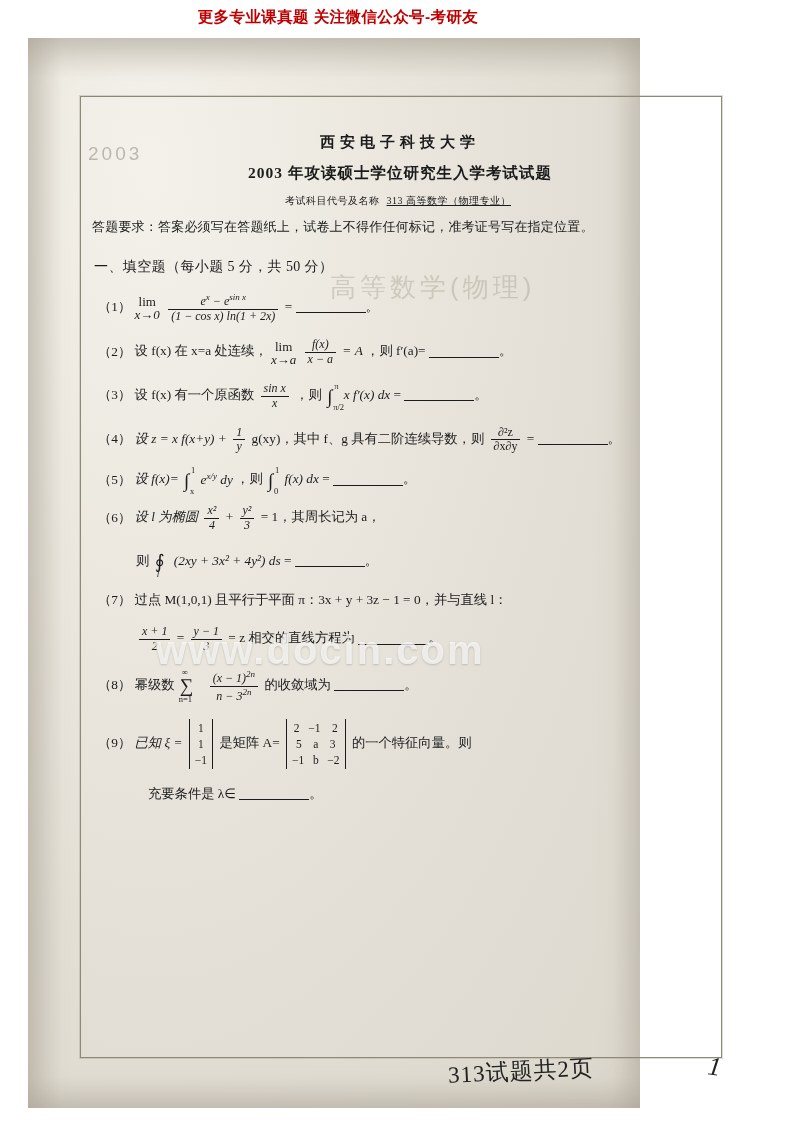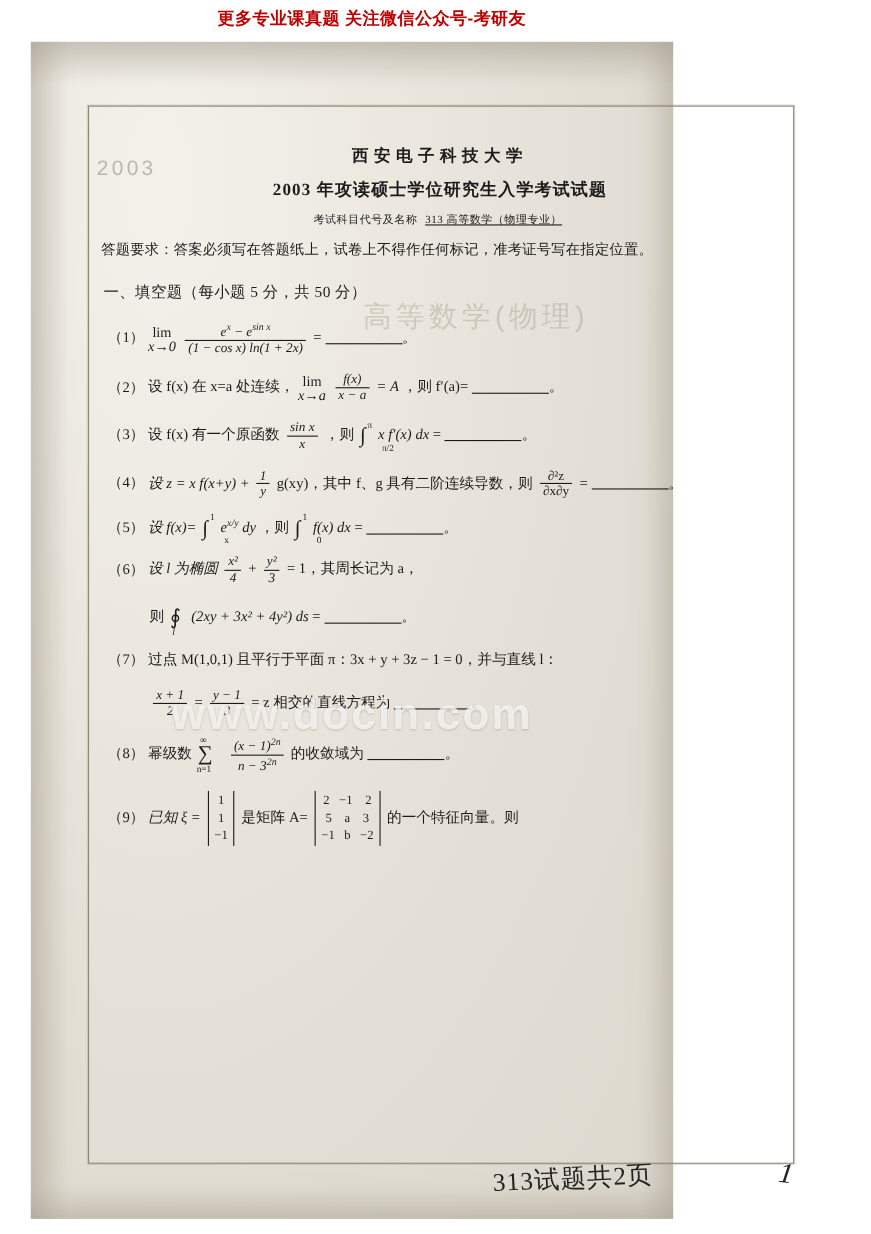--- a/index.html
+++ b/index.html
@@ -38,20 +38,21 @@
   
   .scan {
     position: absolute;
     left: 28px;
     top: 38px;
     width: 584px;
     height: 1070px;
     background:
       radial-gradient(ellipse at 20% 12%, #f4f1ea 0%, #e9e5dc 38%, #e2ded4 62%, #dcd7cc 100%);
     box-shadow: inset 0 0 38px rgba(120,112,96,0.35);
+    padding-left: 28px;
   }
   .scan:before {
     
     content: "";
     position: absolute;
     left: 0; top: 0; right: 0; bottom: 0;
     background:
       linear-gradient(90deg, rgba(160,152,136,0.30) 0px, rgba(255,255,255,0) 34px),
       linear-gradient(270deg, rgba(160,152,136,0.22) 0px, rgba(255,255,255,0) 28px),
       linear-gradient(180deg, rgba(150,142,126,0.30) 0px, rgba(255,255,255,0) 40px),
@@ -156,21 +157,21 @@
   .intg {
     display: inline-block;
     position: relative;
     font-size: 19px;
     line-height: 0.8;
     vertical-align: middle;
     font-style: normal;
     margin: 0 8px 0 2px;
   }
   .intg .top { position: absolute; top: -6px; left: 7px; font-size: 8.5px; font-style: normal; }
-  .intg .bot { position: absolute; bottom: -7px; left: 20px; font-size: 8.5px; font-style: normal; text-align: right; }
+  .intg .bot { position: absolute; bottom: -7px; left: 6px; font-size: 8.5px; font-style: normal; text-align: right; }
   .sigma {
     display: inline-block;
     position: relative;
     font-size: 19px;
     line-height: 0.85;
     vertical-align: middle;
     font-style: normal;
     margin: 0 10px 0 2px;
   }
   .sigma .top { position: absolute; top: -9px; left: 2px; font-size: 8.5px; }
@@ -417,20 +418,24 @@
       </span>
       <span>是矩阵 A=</span>
       <span class="matrix">
         <span class="r">2   −1    2</span>
         <span class="r">5    a    3</span>
         <span class="r">−1   b   −2</span>
       </span>
       <span>的一个特征向量。则</span>
     </div>
 
+    <div class="q indent2">
+      <span>充要条件是 λ∈</span>
+      <span class="blank"></span>。
+    </div>
 
   </div>
 
   <div class="handwrite">313试题共2页</div>
   <div class="pagenum">1</div>
 </div>
 
 <div class="wm-ghost">高等数学(物理)</div>
 <div class="watermark">www.docin.com</div>
 

